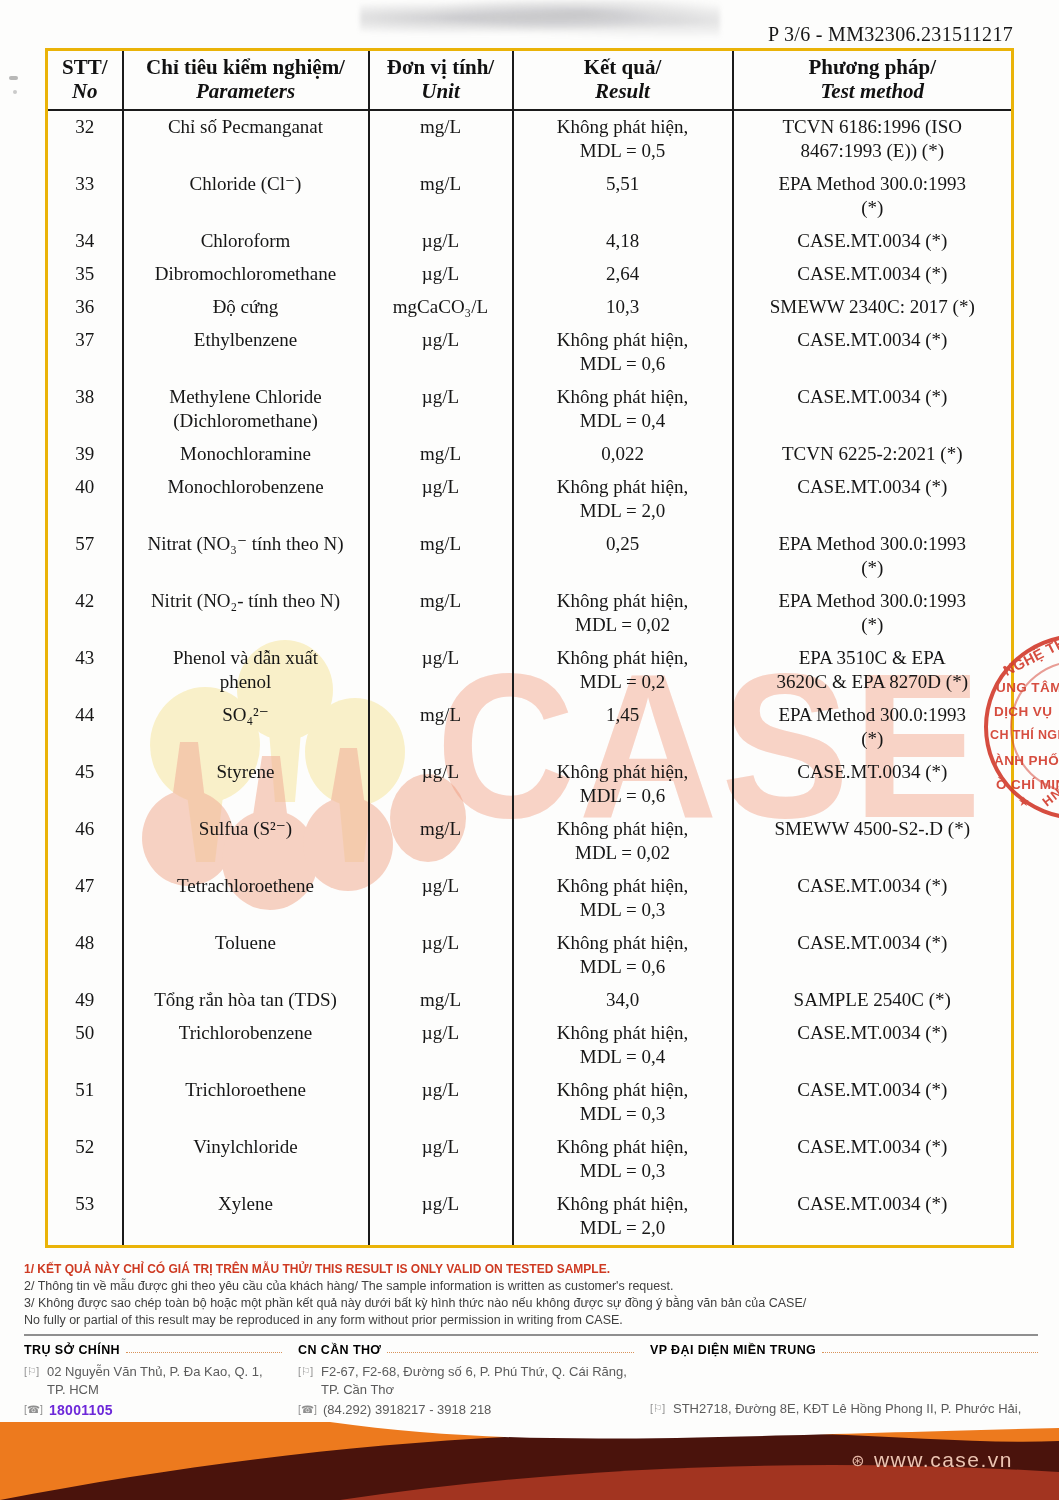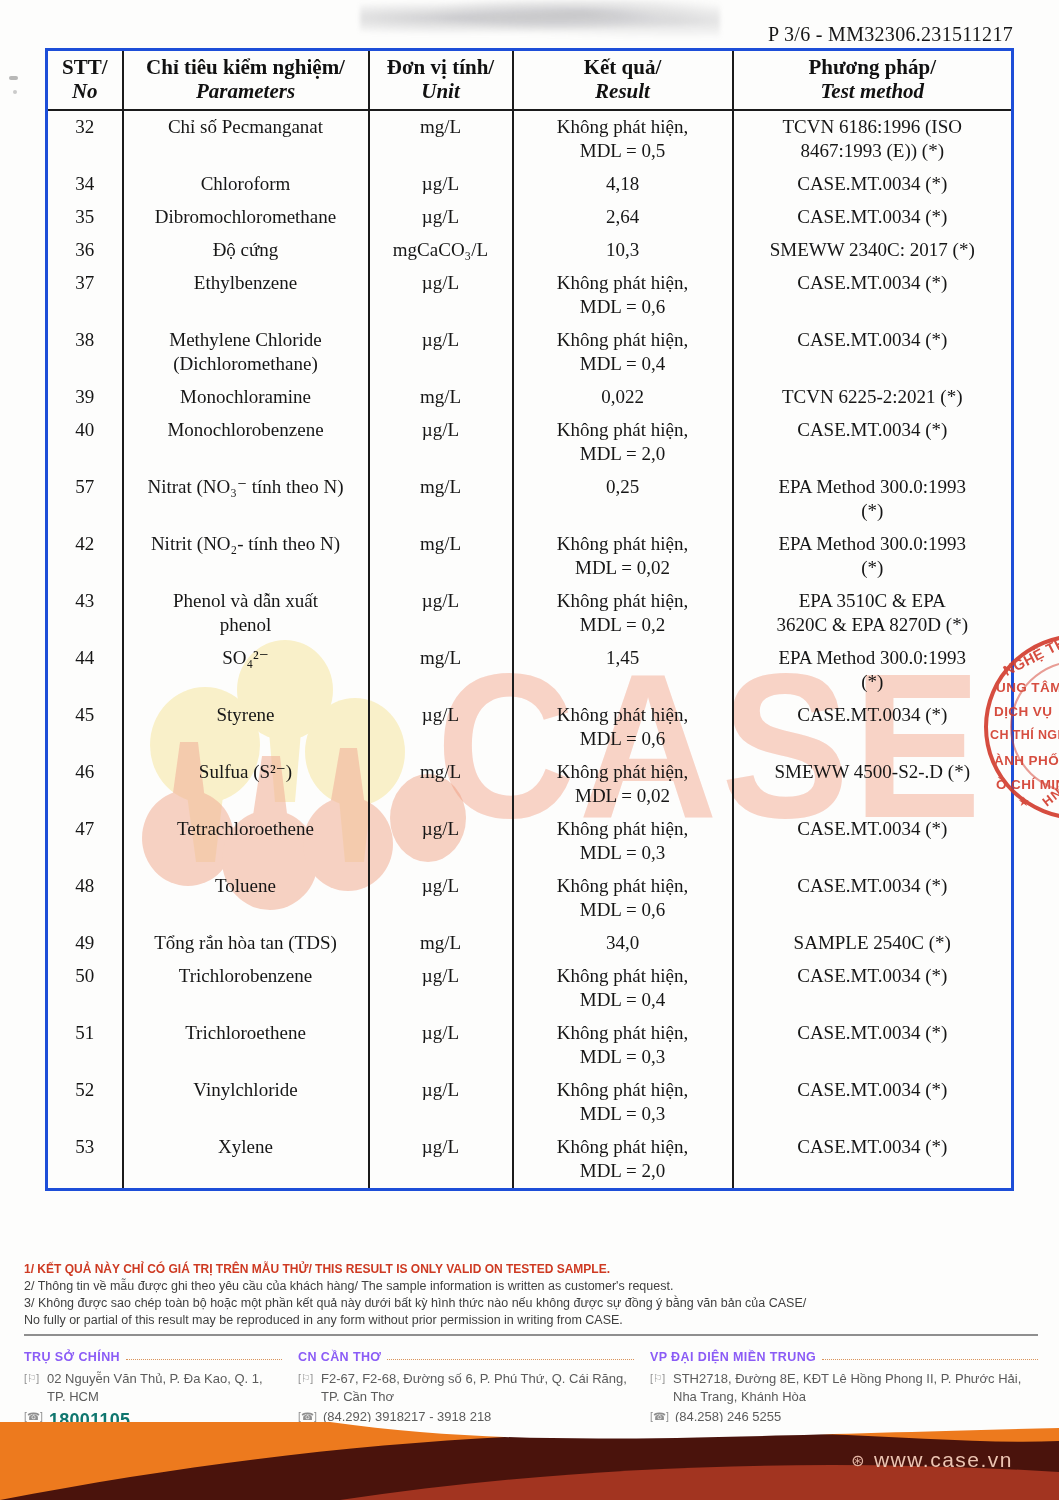--- a/index.html
+++ b/index.html
@@ -21,21 +21,21 @@
   .page-ref{position:absolute;top:23px;right:46px;font-size:20px;letter-spacing:.3px;color:#161616;z-index:2}
 
   
   .watermark{position:absolute;inset:0;z-index:1;pointer-events:none}
   .case-text{position:absolute;left:436px;top:642px;font-family:"Liberation Sans","DejaVu Sans",sans-serif;
     font-weight:bold;font-size:235px;line-height:1;letter-spacing:4px;color:rgba(239,148,118,.40);
     transform:scale(.82,.88);transform-origin:left top;}
 
   
   table.results{position:absolute;left:45px;top:48px;width:966px;border-collapse:collapse;table-layout:fixed;
-    border:3px solid #1d4ed8;z-index:2;background:transparent;}
+    border:3px solid #eab308;z-index:2;background:transparent;}
   table.results th,table.results td{border-left:2px solid #1b1b1b;}
   table.results th:first-child,table.results td:first-child{border-left:none;}
   table.results thead tr{border-bottom:2px solid #1b1b1b;}
   th{padding:4px 2px 6px;font-size:21px;line-height:24px;text-align:center;color:#111;}
   th .vi{font-weight:bold;}
   th .en{font-weight:bold;font-style:italic;}
   td{font-size:19px;line-height:24px;padding:4px 3px 5px;text-align:center;vertical-align:top;
     white-space:pre-line;color:#161616;}
 
   
@@ -58,26 +58,26 @@
     font-family:"Liberation Sans","DejaVu Sans",sans-serif;font-size:12.5px;line-height:17px;color:#3f3f3f;}
   .note-em{color:#ce3a22;font-weight:bold;font-size:12px;}
 
   
   .footer{position:absolute;left:24px;top:1334px;width:1014px;display:flex;gap:16px;z-index:2;
     border-top:2px solid #8f8f8f;padding-top:7px;
     font-family:"Liberation Sans","DejaVu Sans",sans-serif;}
   .f-col{display:flex;flex-direction:column;}
   .f-col:nth-child(1){width:258px;}
   .f-col:nth-child(2){width:336px;}
-  .f-col:nth-child(3){flex:1;}
-  .f-title{color:#8b5cf6;font-weight:bold;font-size:12.5px;letter-spacing:.4px;display:flex;align-items:center;margin-bottom:4px;margin-top:7px;}
+  .f-col:nth-child(3){flex:1;gap:37px;}
+  .f-title{color:#000000;font-weight:bold;font-size:12.5px;letter-spacing:.4px;display:flex;align-items:center;margin-bottom:4px;}
   .f-title::after{content:"";flex:1;border-bottom:1.5px dotted #d9935a;margin-left:6px;transform:translateY(2px);}
   .f-item{display:flex;gap:6px;font-size:13px;color:#5b5b5b;line-height:1.4;margin-top:2px;}
   .f-icon{color:#8f8f8f;font-size:10.5px;min-width:17px;padding-top:1px;}
-  .f-item.bold .f-text{font-weight:bold;color:#0f766e;font-size:18px;letter-spacing:.3px;}
+  .f-item.bold .f-text{font-weight:bold;color:#6d28d9;font-size:14px;letter-spacing:.3px;}
   .f-text{white-space:pre-line;}
 
   
   .wave{position:absolute;left:0;bottom:0;width:1059px;height:78px;z-index:2;}
   .wave svg{display:block}
   .site{position:absolute;right:46px;top:26px;color:#ecc4b2;
     font-family:"Liberation Sans","DejaVu Sans",sans-serif;font-size:21px;letter-spacing:1.5px;
     display:flex;align-items:center;gap:8px;}
   .site .g-icon{font-size:16px;color:#e3b3a2;}
 </style>
@@ -151,20 +151,28 @@
     <tr>
       <td>32</td>
       <td>Chỉ số Pecmanganat</td>
       <td>mg/L</td>
       <td>Không phát hiện,
 MDL = 0,5</td>
       <td>TCVN 6186:1996 (ISO
 8467:1993 (E)) (*)</td>
     </tr>
 
+    <tr>
+      <td>33</td>
+      <td>Chloride (Cl⁻)</td>
+      <td>mg/L</td>
+      <td>5,51</td>
+      <td>EPA Method 300.0:1993
+(*)</td>
+    </tr>
 
     <tr>
       <td>34</td>
       <td>Chloroform</td>
       <td>µg/L</td>
       <td>4,18</td>
       <td>CASE.MT.0034 (*)</td>
     </tr>
 
     <tr>

